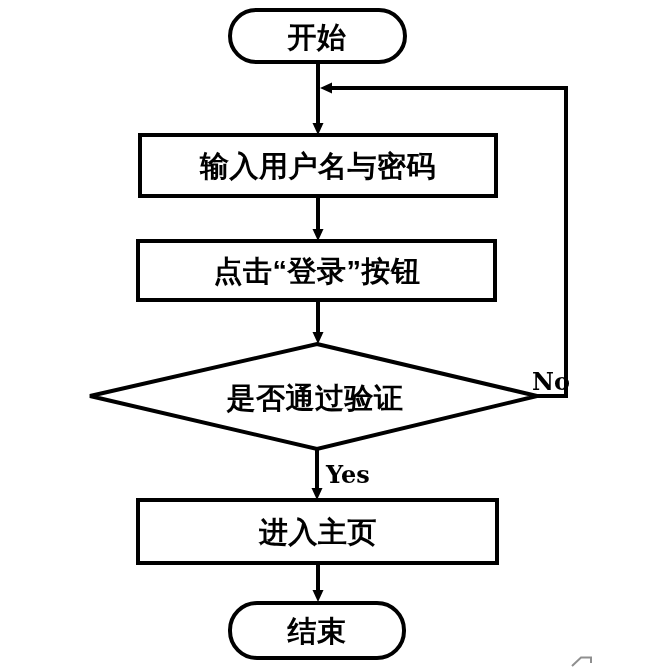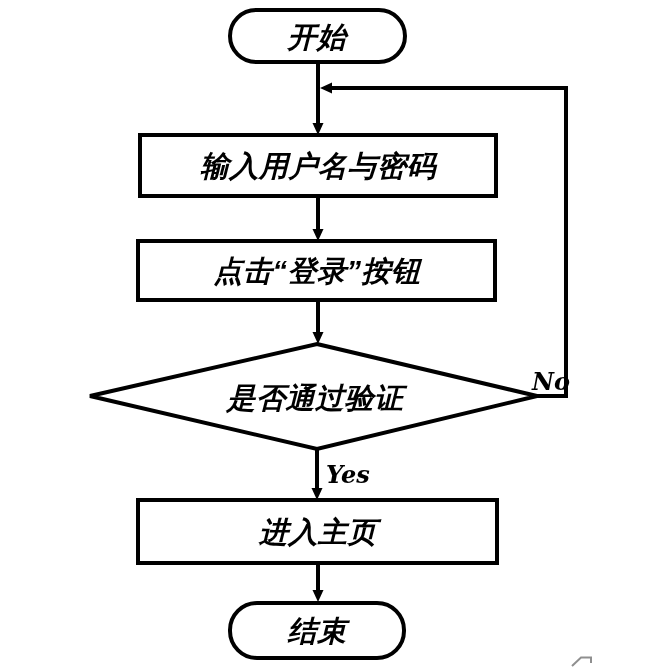--- a/index.html
+++ b/index.html
@@ -1,17 +1,17 @@
 <!DOCTYPE html>
 <html><head>
 <meta charset="utf-8">
 <style>
   html,body{margin:0;padding:0;}
   body{width:650px;height:668px;background:#ffffff;overflow:hidden;}
-  .stage{position:relative;width:650px;height:668px;background:#ffffff;font-style:italic;}
+  .stage{position:relative;width:650px;height:668px;background:#ffffff;}
   svg{position:absolute;left:0;top:0;}
   .shape{fill:#ffffff;stroke:#000000;stroke-width:4;}
   .conn{stroke:#000000;stroke-width:4;fill:none;}
   .head{fill:#000000;stroke:none;}
   .cn{font-family:"Liberation Sans","DejaVu Sans",sans-serif;font-weight:700;
       font-size:29px;fill:#000000;text-anchor:middle;letter-spacing:0.5px;}
   .en{font-family:"DejaVu Serif","Liberation Serif",serif;font-weight:700;
       font-size:24px;fill:#000000;text-anchor:start;}
   .wm{stroke:#8f8f8f;stroke-width:2;fill:none;}
 </style>

